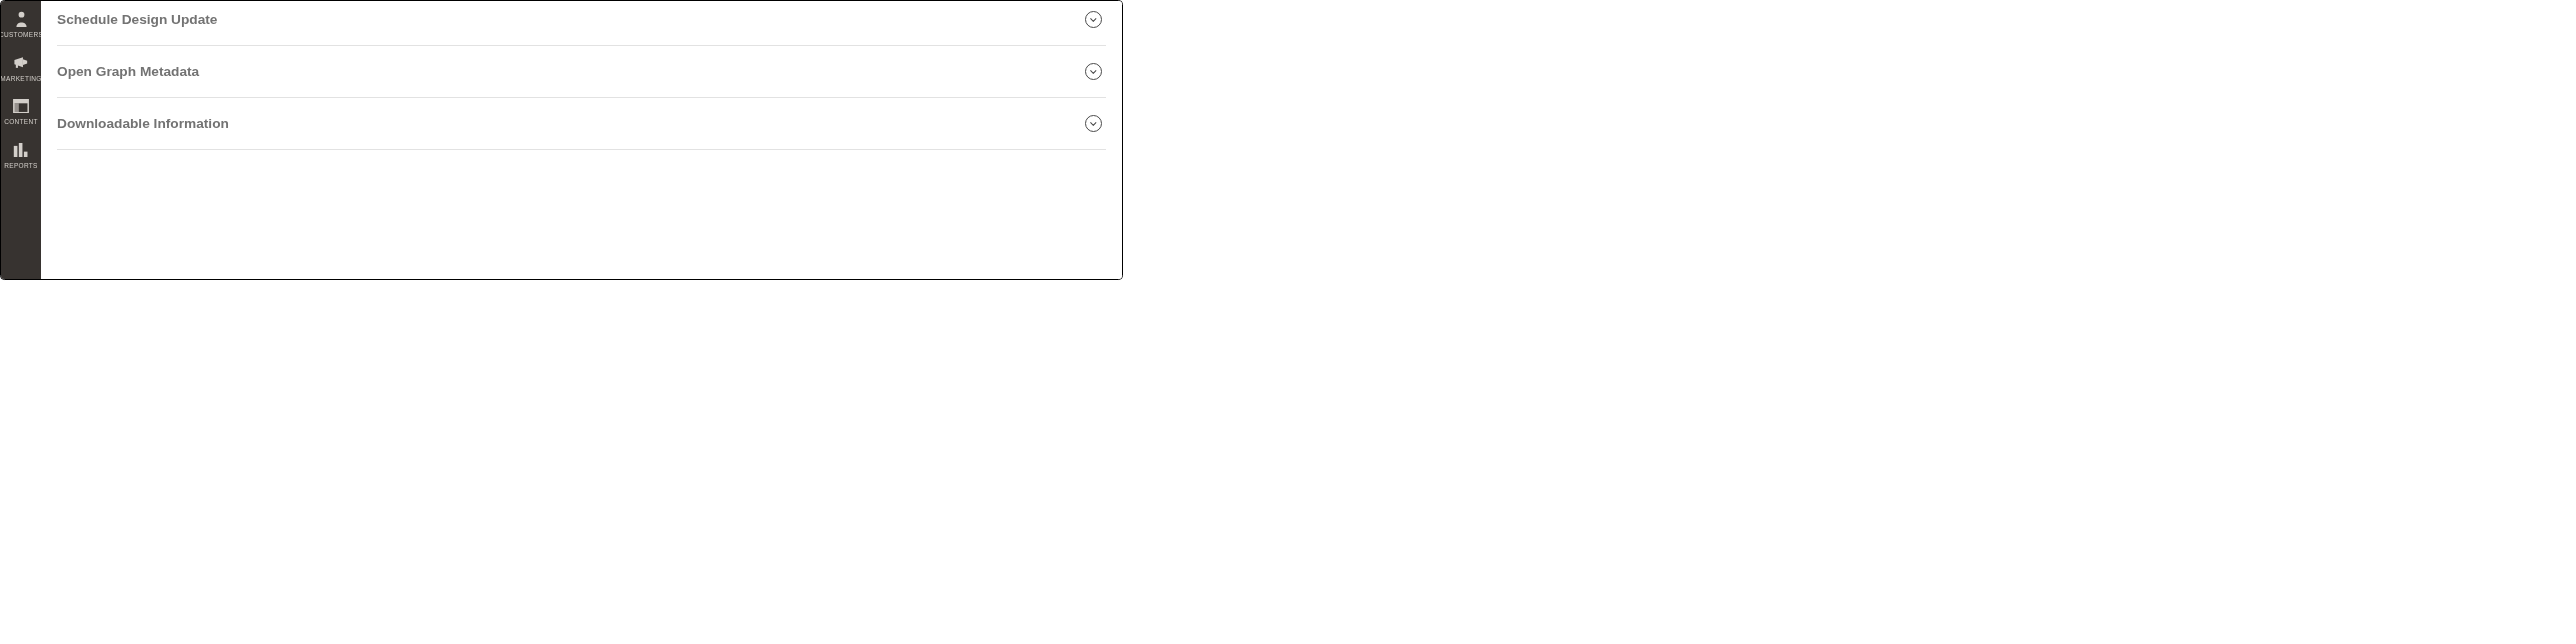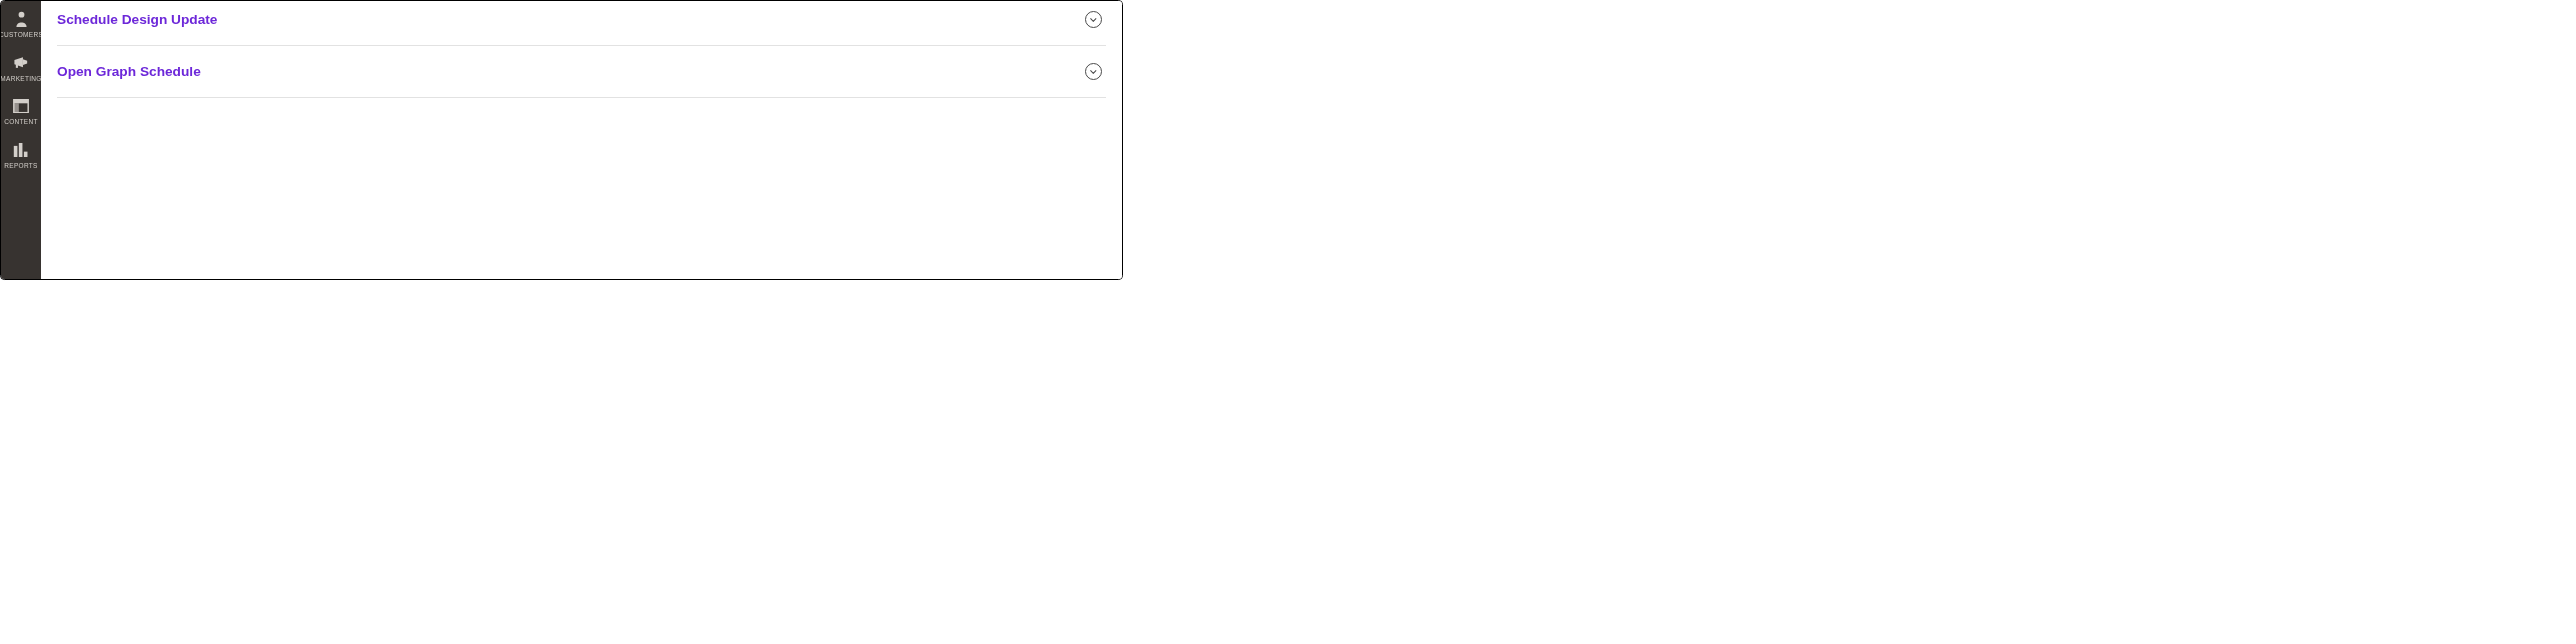--- a/index.html
+++ b/index.html
@@ -64,21 +64,21 @@
   padding: 17px 0 17px 0;
   border-bottom: 0.7px solid #e2e2e2;
   cursor: pointer;
 }
 .accordion-row:first-child {
   padding-top: 10px;
 }
 .accordion-title {
   font-size: 13.7px;
   font-weight: 600;
-  color: #6d28d9;
+  color: #737373;
 }
 .chevron {
   width: 17px;
   height: 17px;
   border: 1.1px solid #4a4a4a;
   border-radius: 50%;
   display: flex;
   align-items: center;
   justify-content: center;
   flex-shrink: 0;
@@ -138,21 +138,29 @@
 <main class="main">
   <div class="accordion-row">
     <span class="accordion-title">Schedule Design Update</span>
     <span class="chevron">
       <svg width="8.6" height="5.8" viewBox="0 0 12 8">
           <path d="M2 2 L6 6 L10 2"></path>
         </svg>
     </span>
   </div>
   <div class="accordion-row">
-    <span class="accordion-title">Open Graph Schedule</span>
+    <span class="accordion-title">Open Graph Metadata</span>
+    <span class="chevron">
+      <svg width="8.6" height="5.8" viewBox="0 0 12 8">
+          <path d="M2 2 L6 6 L10 2"></path>
+        </svg>
+    </span>
+  </div>
+  <div class="accordion-row">
+    <span class="accordion-title">Downloadable Information</span>
     <span class="chevron">
       <svg width="8.6" height="5.8" viewBox="0 0 12 8">
           <path d="M2 2 L6 6 L10 2"></path>
         </svg>
     </span>
   </div>
 </main>
 
 
 </body></html>

